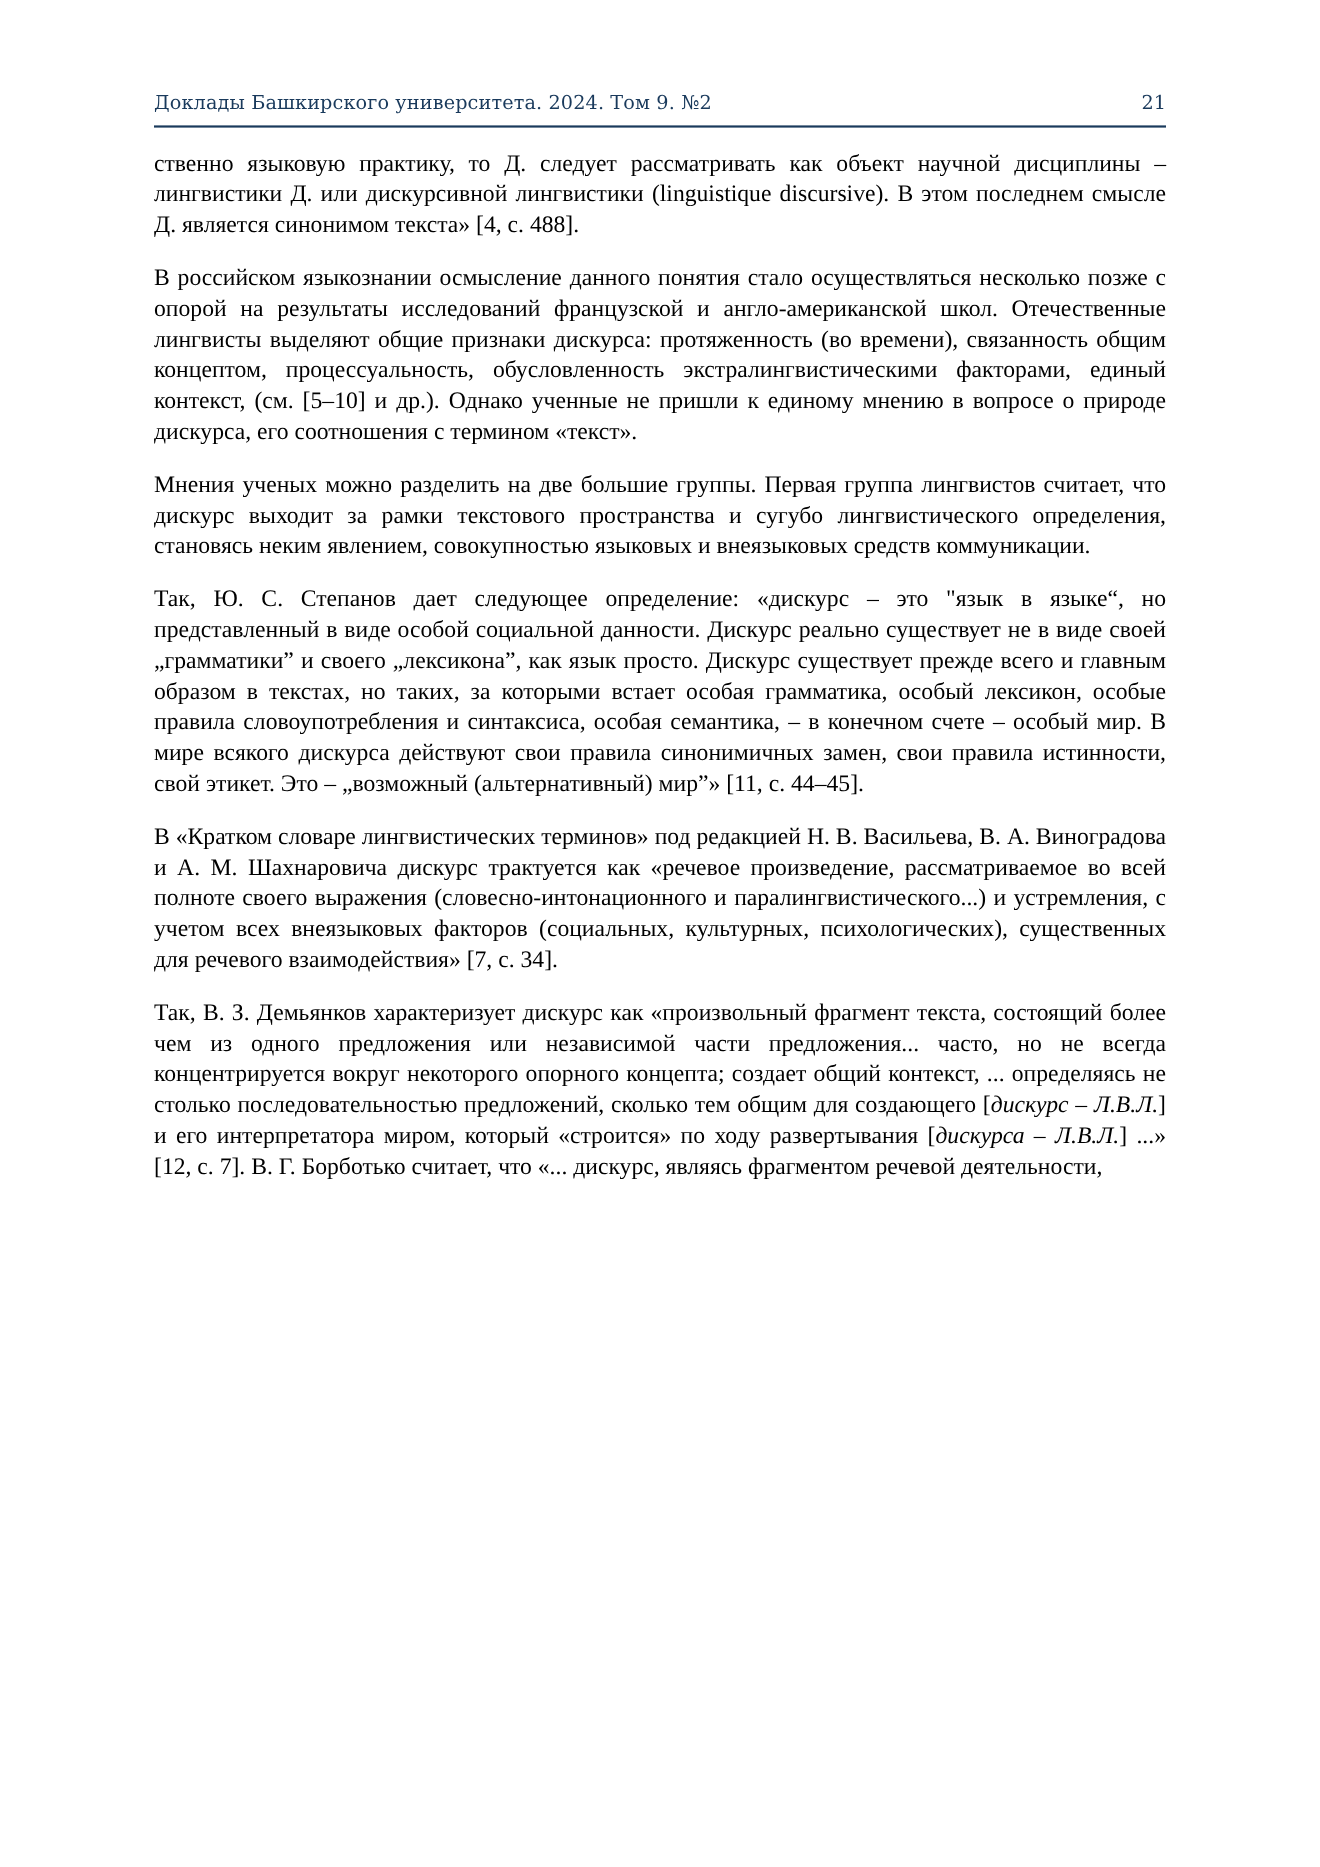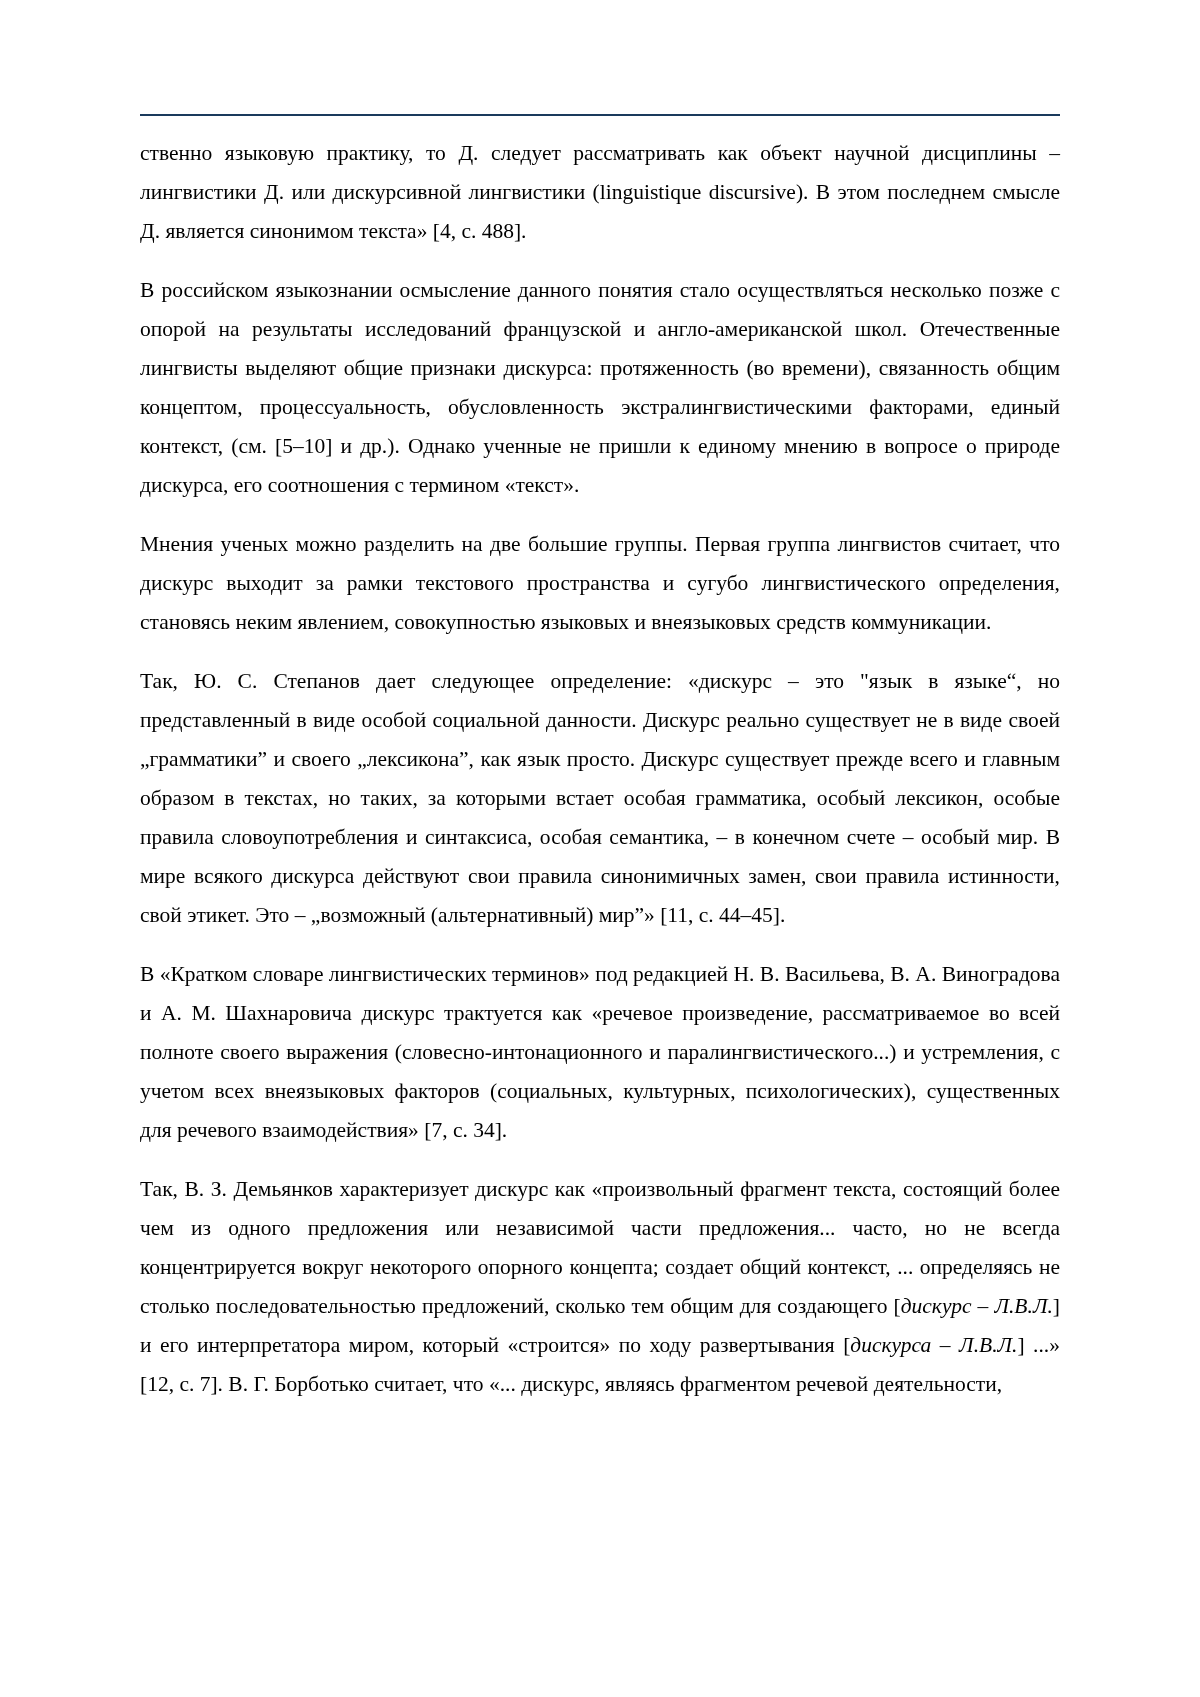--- a/index.html
+++ b/index.html
@@ -52,36 +52,40 @@
   }
   .content {
     position: absolute;
     left: 140px;
     top: 134px;
     width: 920px;
   }
   p.para {
     margin: 0 0 20px 0;
     font-size: 21.5px;
-    line-height: 39px;
+    line-height: 28px;
     text-align: justify;
     text-justify: inter-word;
     hyphens: manual;
   }
   p.para:last-child {
     margin-bottom: 0;
     font-family: Liberation Serif, serif;
   }
   .italic { font-style: italic; }
 </style>
 </head>
 <body>
 
 <div class="page">
 
+  <div class="header">
+    <span class="header-title">Доклады Башкирского университета. 2024. Том 9. №2</span>
+    <span class="header-page">21</span>
+  </div>
   <div class="header-rule"></div>
 
   <div class="content">
     <p class="para">ственно языковую практику, то Д. следует рассматривать как объект научной дисциплины – лингвистики Д. или дискурсивной лингвистики (linguistique discursive). В этом последнем смысле Д. является синонимом текста» [4, с. 488].</p>
     <p class="para">В российском языкознании осмысление данного понятия стало осуществляться несколько позже с опорой на результаты исследований французской и англо-американской школ. Отечественные лингвисты выделяют общие признаки дискурса: протяженность (во времени), связанность общим концептом, процессуальность, обусловленность экстралингвистическими факторами, единый контекст, (см. [5–10] и др.). Однако ученные не пришли к единому мнению в вопросе о природе дискурса, его соотношения с термином «текст».</p>
     <p class="para">Мнения ученых можно разделить на две большие группы. Первая группа лингвистов считает, что дискурс выходит за рамки текстового пространства и сугубо лингвистического определения, становясь неким явлением, совокупностью языковых и внеязыковых средств коммуникации.</p>
     <p class="para">Так, Ю. С. Степанов дает следующее определение: «дискурс – это "язык в языке“, но представленный в виде особой социальной данности. Дискурс реально существует не в виде своей „грамматики” и своего „лексикона”, как язык просто. Дискурс существует прежде всего и главным образом в текстах, но таких, за которыми встает особая грамматика, особый лексикон, особые правила словоупотребления и синтаксиса, особая семантика, – в конечном счете – особый мир. В мире всякого дискурса действуют свои правила синонимичных замен, свои правила истинности, свой этикет. Это – „возможный (альтернативный) мир”» [11, с. 44–45].</p>
     <p class="para">В «Кратком словаре лингвистических терминов» под редакцией Н. В. Васильева, В. А. Виноградова и А. М. Шахнаровича дискурс трактуется как «речевое произведение, рассматриваемое во всей полноте своего выражения (словесно-интонационного и паралингвистического...) и устремления, с учетом всех внеязыковых факторов (социальных, культурных, психологических), существенных для речевого взаимодействия» [7, с. 34].</p>
     <p class="para"><span>Так, В. З. Демьянков характеризует дискурс как «произвольный фрагмент текста, состоящий более чем из одного предложения или независимой части предложения... часто, но не всегда концентрируется вокруг некоторого опорного концепта; создает общий контекст, ... определяясь не столько последовательностью предложений, сколько тем общим для создающего [</span><span class="italic">дискурс – Л.В.Л.</span><span>] и его интерпретатора миром, который «строится» по ходу развертывания [</span><span class="italic">дискурса – Л.В.Л.</span><span>] ...» [12, с. 7]. В. Г. Борботько считает, что «... дискурс, являясь фрагментом речевой деятельности,</span></p>
   </div>

